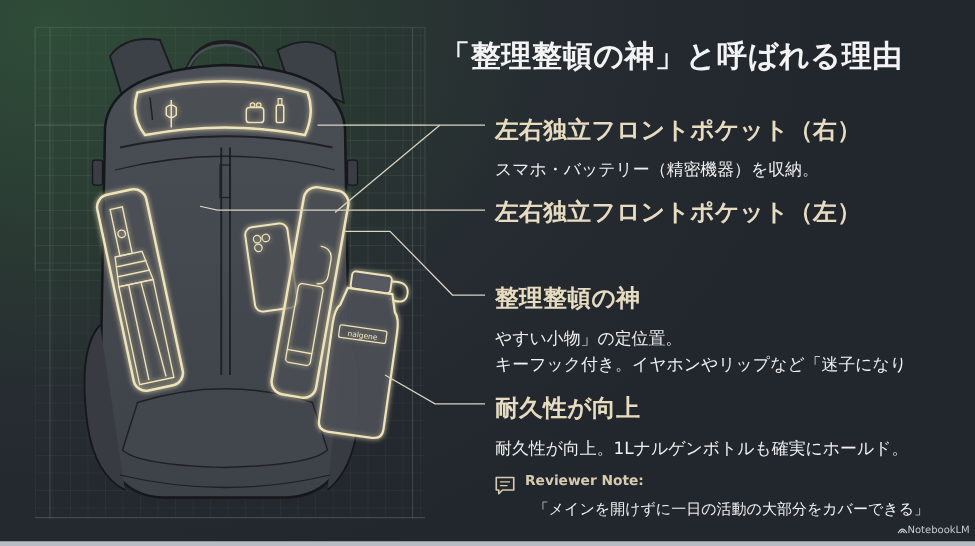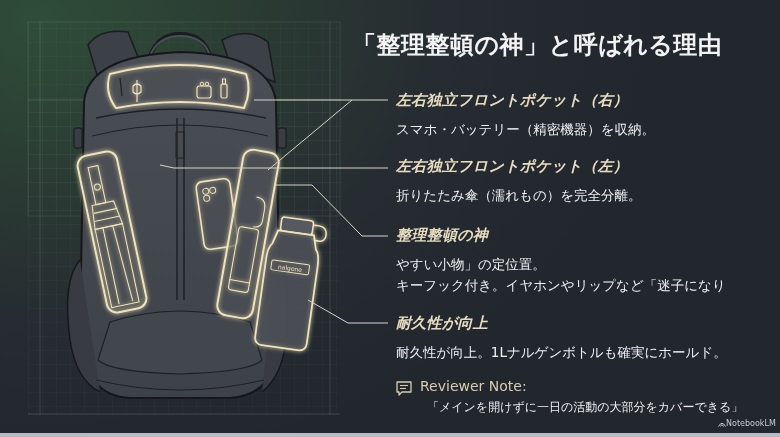--- a/index.html
+++ b/index.html
@@ -10,25 +10,25 @@
     background: radial-gradient(ellipse 620px 460px at 40px 20px, #2f4d38 0%, #2a3b33 35%, #262c31 65%, #22262d 100%);
     overflow: hidden;
   }
   .bottom-bar { position: absolute; left: 0; top: 433px; width: 780px; height: 4px; background: #b7bcc4; }
   .illustration { position: absolute; left: 0; top: 0; width: 400px; height: 433px; }
   .title {
     position: absolute; left: 352px; top: 29px; color: #f3f3f3;
     font-size: 24px; font-weight: bold; letter-spacing: 0.5px; white-space: nowrap;
   }
   .feature { position: absolute; left: 396px; white-space: nowrap; }
-  .feature .head { color: #e7dcc0; font-size: 15px; font-weight: bold; letter-spacing: 0.3px; font-style: italic; }
+  .feature .head { color: #e7dcc0; font-size: 19px; font-weight: bold; letter-spacing: 0.3px; }
   .feature .desc { color: #f0f0f0; font-size: 13.5px; margin-top: 9px; line-height: 21px; }
   .note { position: absolute; left: 395px; top: 378px; }
   .note-icon { position: absolute; left: 0; top: 2px; width: 18px; height: 18px; }
-  .note-title { position: absolute; left: 25px; top: 0; color: #d8ccb0; font-size: 14px; font-weight: normal; white-space: nowrap; }
+  .note-title { position: absolute; left: 25px; top: 0; color: #d8ccb0; font-size: 11px; font-weight: bold; white-space: nowrap; }
   .note-text { position: absolute; left: 32px; top: 21px; color: #f0f0f0; font-size: 12px; white-space: nowrap; }
   .watermark { position: absolute; left: 718px; top: 419px; color: #c9ccd2; font-size: 8px; white-space: nowrap; display: flex; align-items: center; gap: 0; }
 </style>
 </head>
 <body>
 
 <div class="slide">
 
   <svg class="illustration" viewBox="0 0 400 433">
     <defs>
@@ -150,21 +150,20 @@
 
   <div class="title">「整理整頓の神」と呼ばれる理由</div>
 
   <div class="feature" style="top:91px;">
     <div class="head">左右独立フロントポケット（右）</div>
     <div class="desc">スマホ・バッテリー（精密機器）を収納。</div>
   </div>
 
   <div class="feature" style="top:157px;">
     <div class="head">左右独立フロントポケット（左）</div>
-    <div class="desc">折りたたみ傘（濡れもの）を完全分離。</div>
   </div>
 
   <div class="feature" style="top:226px;">
     <div class="head">整理整頓の神</div>
     <div class="desc">
       <div>やすい小物」の定位置。</div>
       <div>キーフック付き。イヤホンやリップなど「迷子になり</div>
     </div>
   </div>
 

